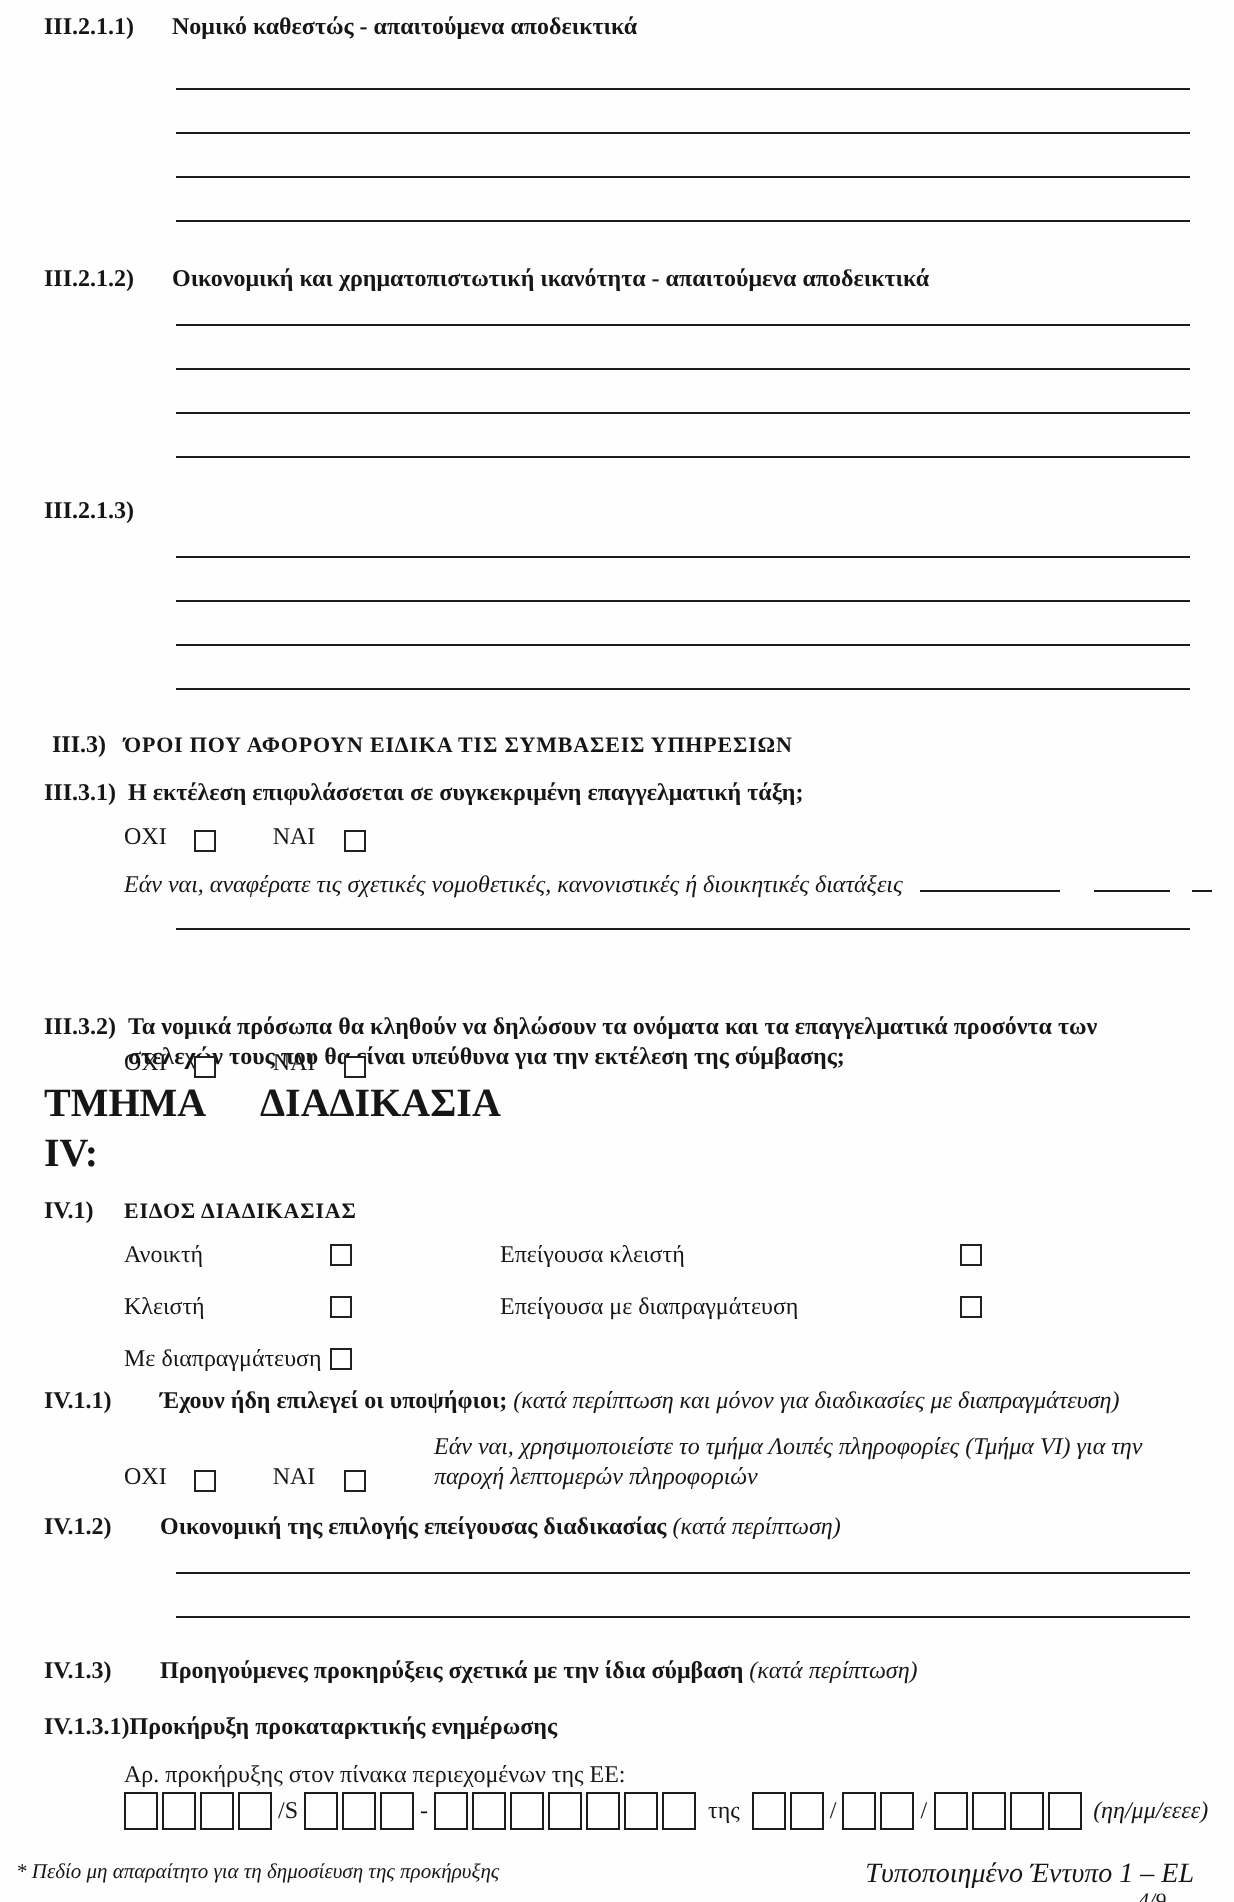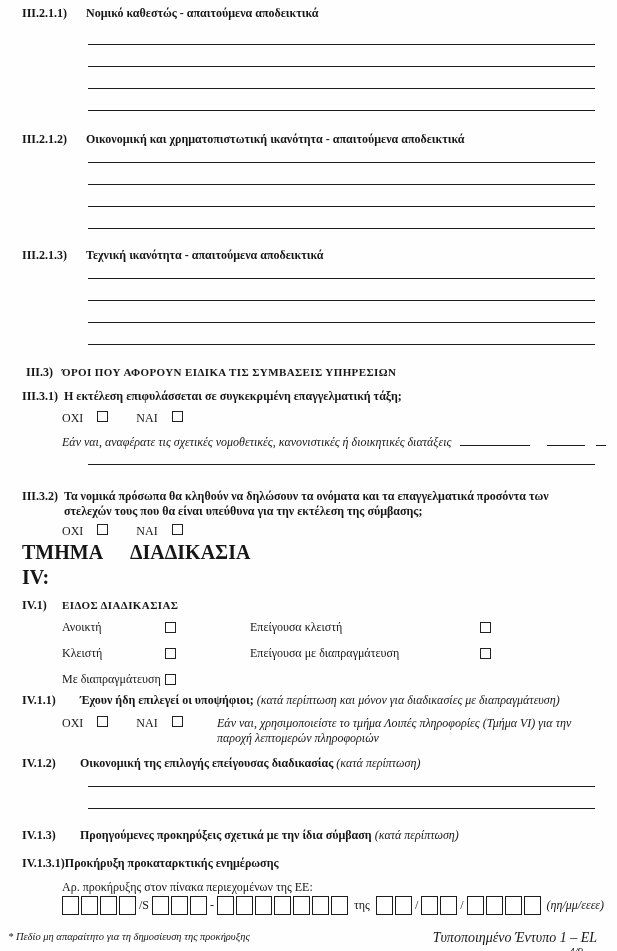--- a/index.html
+++ b/index.html
@@ -11,21 +11,21 @@
   }
   .abs{position:absolute;}
   .hrow{display:flex;align-items:baseline;}
   .hnum{font-weight:bold;flex:0 0 auto;}
   .htitle{font-weight:bold;}
   .caps{font-size:11px;letter-spacing:.4px;font-weight:bold;}
   .note{font-weight:normal;font-style:italic;margin-top:37px;}
   .rulegroup .rule{height:0;border-top:1.2px solid #1c1c1c;margin-bottom:21px;}
   .rulegroup .rule:last-child{margin-bottom:0;}
   .single-rule{height:0;border-top:1.2px solid #1c1c1c;}
-  .ynrow{display:flex;align-items:flex-start;gap:0;}
+  .ynrow{display:flex;align-items:flex-end;gap:0;}
   .ynlabel{font-weight:normal;}
   .cbox{display:inline-block;width:9px;height:9px;border:1.2px solid #222;background:#fff;} .sp14{width:14px;} .sp28{width:28px;}
   .italic{font-style:italic;}
   .fillseg{display:inline-block;border-bottom:1px solid #1c1c1c;height:12px;vertical-align:baseline;}
   .procgrid{display:grid;grid-template-columns:103px 85px 230px 20px;row-gap:11px;align-items:center;}
   .boxrow{display:flex;align-items:center;}
   .dgroup{display:flex;gap:2px;}
   .dbox{display:inline-block;width:15px;height:17px;border:1.5px solid #1c1c1c;background:#fff;}
   .bsep{padding:0 3px;font-size:12px;}
   .footer-left{font-style:italic;font-size:10.5px;}
@@ -54,21 +54,20 @@
   </div>
   <div class="abs rulegroup" style="top:162px;left:88px;width:507px;">
       <div class="rule"></div>
       <div class="rule"></div>
       <div class="rule"></div>
       <div class="rule"></div>
     </div>
 
   <div class="abs hrow" style="top:248px;left:22px;width:575px;">
     <span class="hnum" style="width:64px;">III.2.1.3)</span>
-    <span class="htitle">Τεχνική ικανότητα - απαιτούμενα αποδεικτικά</span>
   </div>
   <div class="abs rulegroup" style="top:278px;left:88px;width:507px;">
       <div class="rule"></div>
       <div class="rule"></div>
       <div class="rule"></div>
       <div class="rule"></div>
     </div>
 
   <div class="abs hrow" style="top:365px;left:26px;width:575px;">
     <span class="hnum" style="width:36px;">III.3)</span>
@@ -89,21 +88,21 @@
     <span class="cbox"></span>
   </div>
   <div class="abs italic" style="top:433px;left:62px;width:545px;">
     <span>Εάν ναι, αναφέρατε τις σχετικές νομοθετικές, κανονιστικές ή  διοικητικές διατάξεις</span>
     <span class="fillseg" style="width:70px;margin-left:6px;"></span>
     <span class="fillseg" style="width:38px;margin-left:14px;"></span>
     <span class="fillseg" style="width:10px;margin-left:8px;"></span>
   </div>
   <div class="abs single-rule" style="top:464px;left:88px;width:507px;"></div>
 
-  <div class="abs hrow" style="top:489px;left:22px;width:578px;">
+  <div class="abs hrow" style="top:506px;left:22px;width:578px;">
     <span class="hnum" style="width:42px;">III.3.2)</span>
     <span class="htitle" style="width:532px;">Τα νομικά πρόσωπα θα κληθούν να δηλώσουν τα ονόματα και τα επαγγελματικά προσόντα των στελεχών τους που θα είναι υπεύθυνα για την εκτέλεση της σύμβασης;</span>
   </div>
   <div class="abs ynrow" style="top:524px;left:62px;">
     <span class="ynlabel">ΟΧΙ</span>
     <span class="sp14"></span>
     <span class="cbox"></span>
     <span class="sp28"></span>
     <span class="ynlabel">ΝΑΙ</span>
     <span class="sp14"></span>

